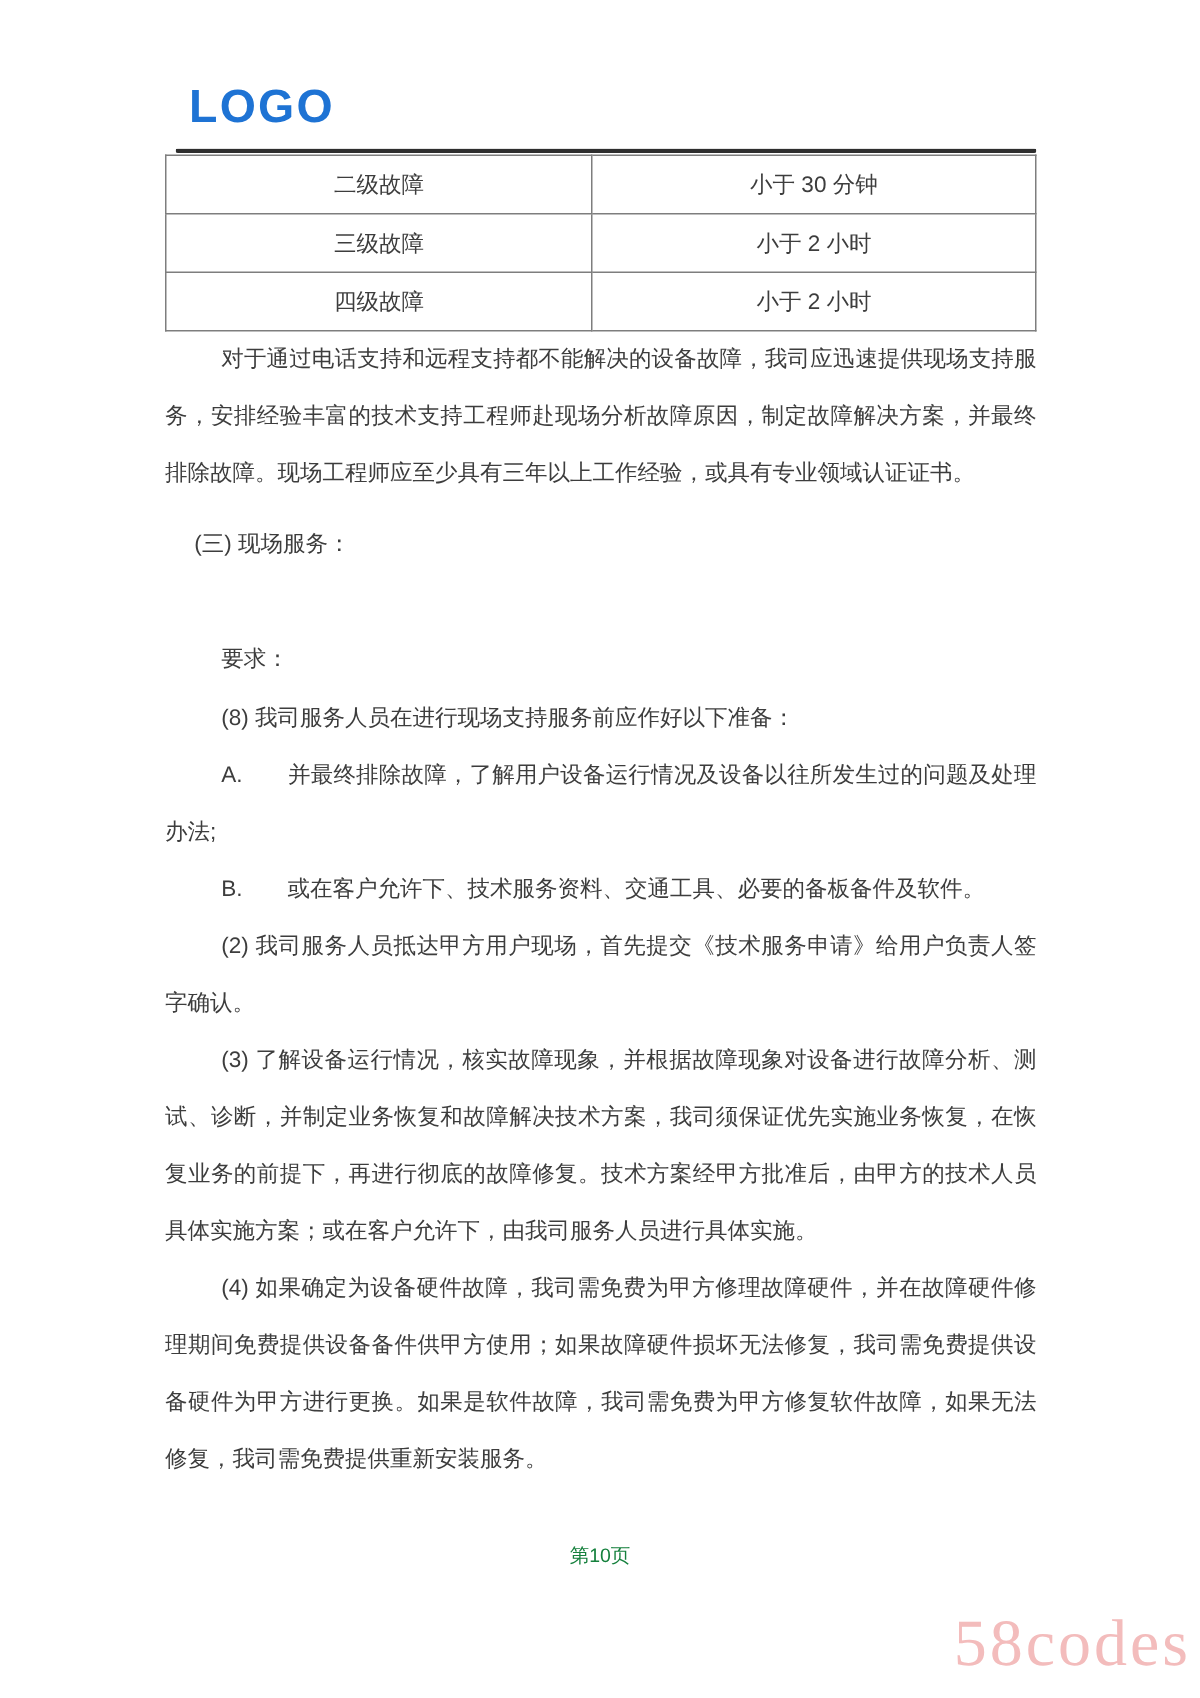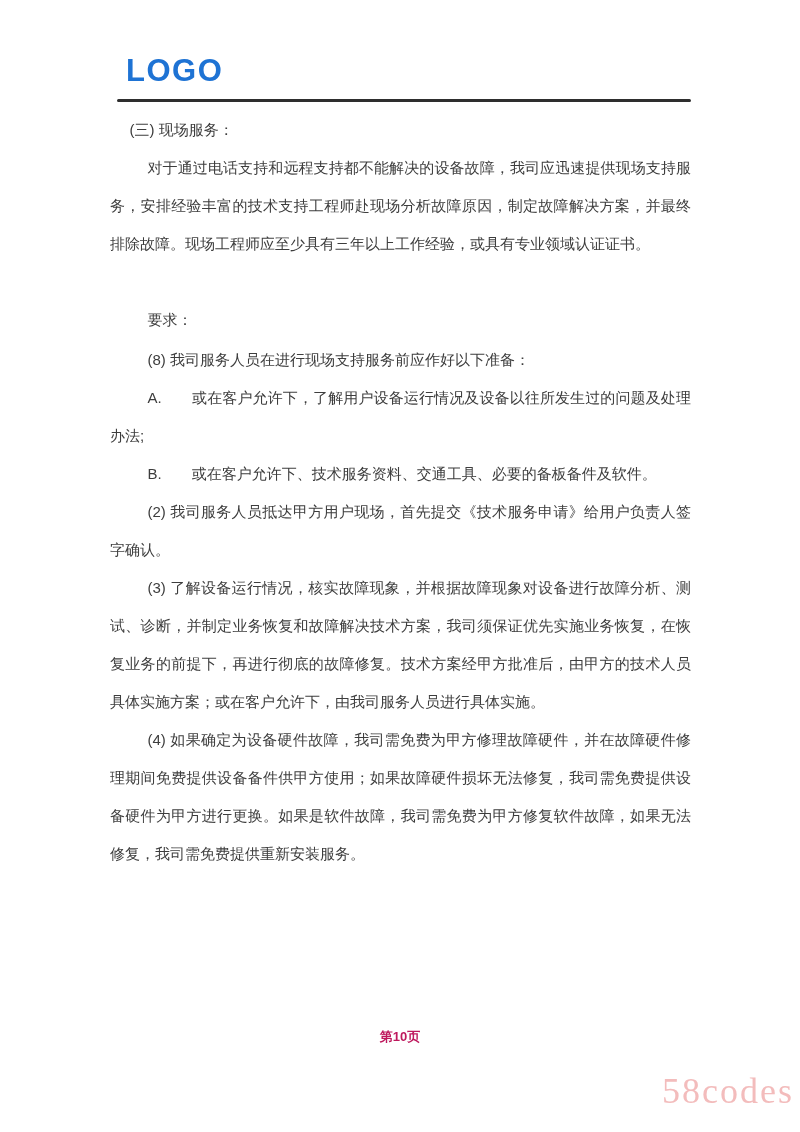--- a/index.html
+++ b/index.html
@@ -65,52 +65,67 @@
     text-align: left;
   }
   .req-label { margin-top: 40px; font-family: Liberation Mono, monospace; }
   .footer {
     position: absolute;
     left: 0;
     top: 1028px;
     width: 100%;
     text-align: center;
     font-size: 13px;
-    color: #be185d;
-    font-weight: bold;
+    color: #15803d;
   }
   .watermark {
     position: absolute;
     right: 6px;
     top: 1070px;
     font-family: "Liberation Serif", "DejaVu Serif", serif;
-    font-size: 36px;
+    font-size: 44px;
     color: #f3bcbc;
     letter-spacing: 2px;
   }
 </style>
 </head>
 <body>
 
 <div class="page">
   <div class="content">
 
     <div class="logo">LOGO</div>
 
     <div class="header-rule"></div>
 
+    <table class="fault-table">
+      <tbody>
+        <tr>
+          <td class="col-level">二级故障</td>
+          <td class="col-time">小于 30 分钟</td>
+        </tr>
+        <tr>
+          <td class="col-level">三级故障</td>
+          <td class="col-time">小于 2 小时</td>
+        </tr>
+        <tr>
+          <td class="col-level">四级故障</td>
+          <td class="col-time">小于 2 小时</td>
+        </tr>
+      </tbody>
+    </table>
+
+    <p class="para">对于通过电话支持和远程支持都不能解决的设备故障，我司应迅速提供现场支持服务，安排经验丰富的技术支持工程师赴现场分析故障原因，制定故障解决方案，并最终排除故障。现场工程师应至少具有三年以上工作经验，或具有专业领域认证证书。</p>
 
     <p class="para section-heading">(三) 现场服务：</p>
-
-    <p class="para">对于通过电话支持和远程支持都不能解决的设备故障，我司应迅速提供现场支持服务，安排经验丰富的技术支持工程师赴现场分析故障原因，制定故障解决方案，并最终排除故障。现场工程师应至少具有三年以上工作经验，或具有专业领域认证证书。</p>
 
     <p class="para req-label">要求：</p>
 
     <p class="para">(8) 我司服务人员在进行现场支持服务前应作好以下准备：</p>
-    <p class="para">A.　　或在客户允许下，了解用户设备运行情况及设备以往所发生过的问题及处理办法;</p>
+    <p class="para">A.　　并最终排除故障，了解用户设备运行情况及设备以往所发生过的问题及处理办法;</p>
     <p class="para">B.　　或在客户允许下、技术服务资料、交通工具、必要的备板备件及软件。</p>
     <p class="para">(2) 我司服务人员抵达甲方用户现场，首先提交《技术服务申请》给用户负责人签字确认。</p>
     <p class="para">(3) 了解设备运行情况，核实故障现象，并根据故障现象对设备进行故障分析、测试、诊断，并制定业务恢复和故障解决技术方案，我司须保证优先实施业务恢复，在恢复业务的前提下，再进行彻底的故障修复。技术方案经甲方批准后，由甲方的技术人员具体实施方案；或在客户允许下，由我司服务人员进行具体实施。</p>
     <p class="para">(4) 如果确定为设备硬件故障，我司需免费为甲方修理故障硬件，并在故障硬件修理期间免费提供设备备件供甲方使用；如果故障硬件损坏无法修复，我司需免费提供设备硬件为甲方进行更换。如果是软件故障，我司需免费为甲方修复软件故障，如果无法修复，我司需免费提供重新安装服务。</p>
 
   </div>
 
   <div class="footer">第10页</div>
 
   <div class="watermark">58codes</div>

